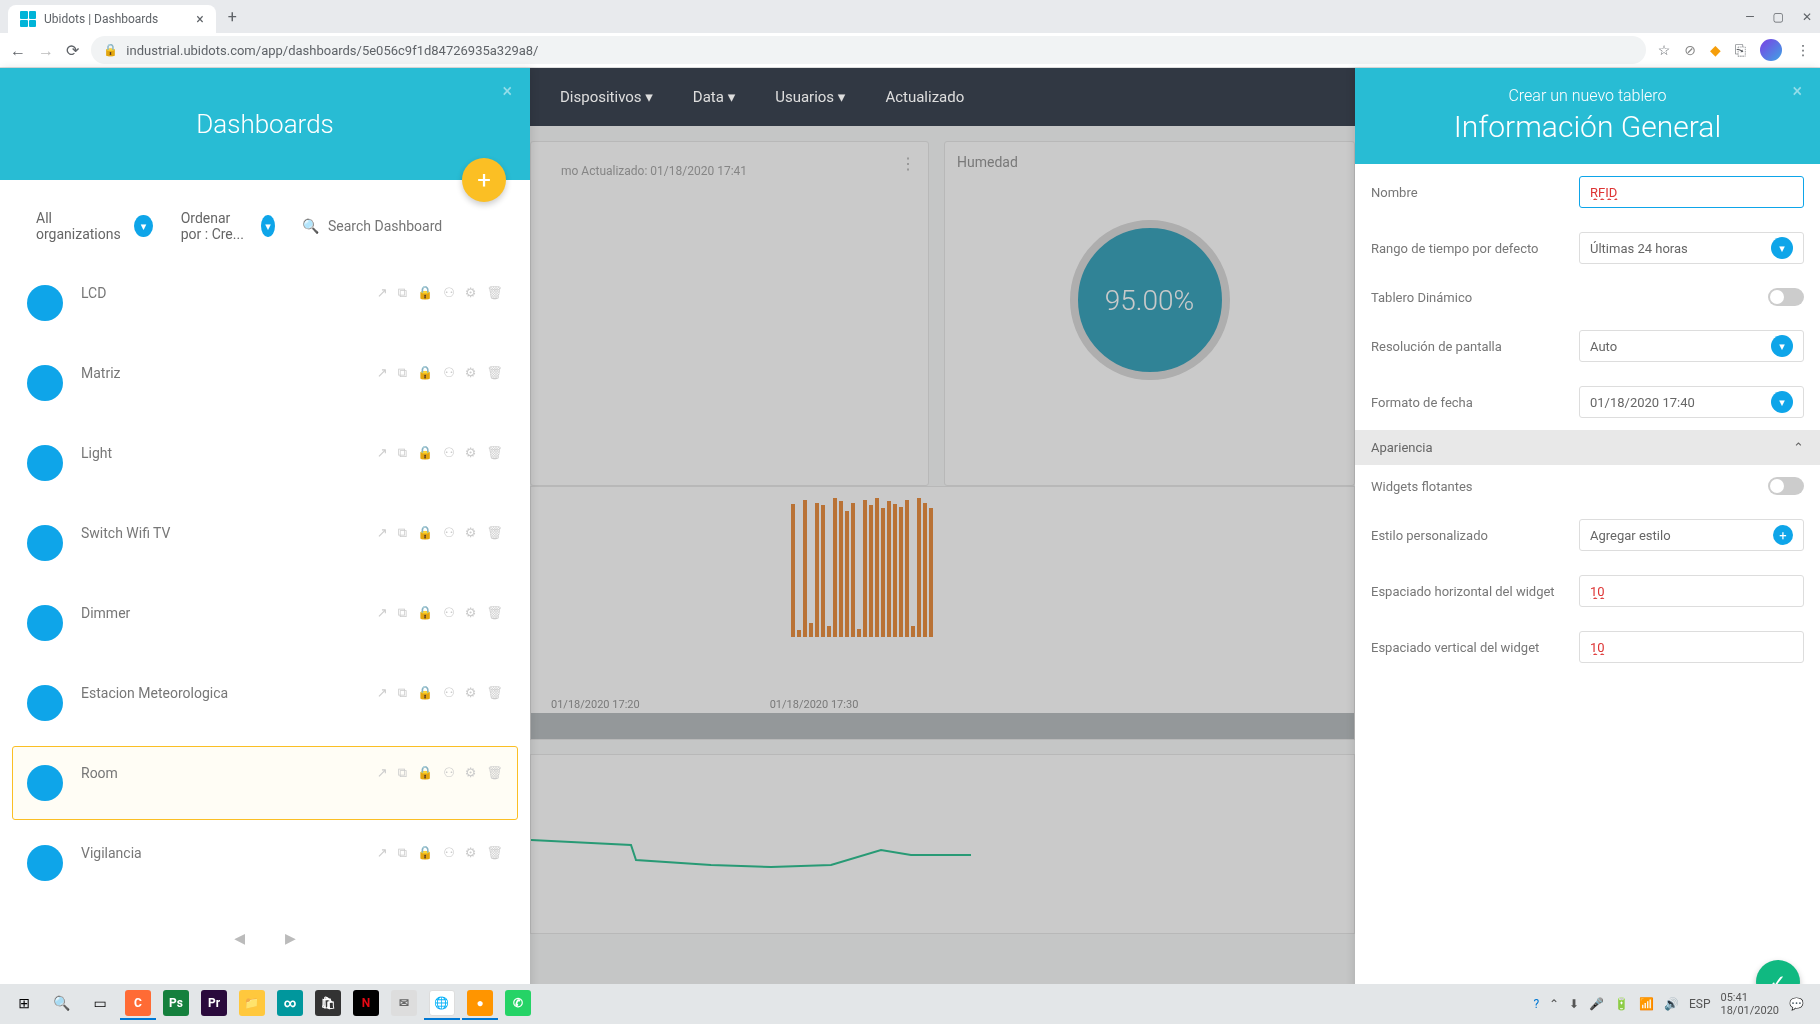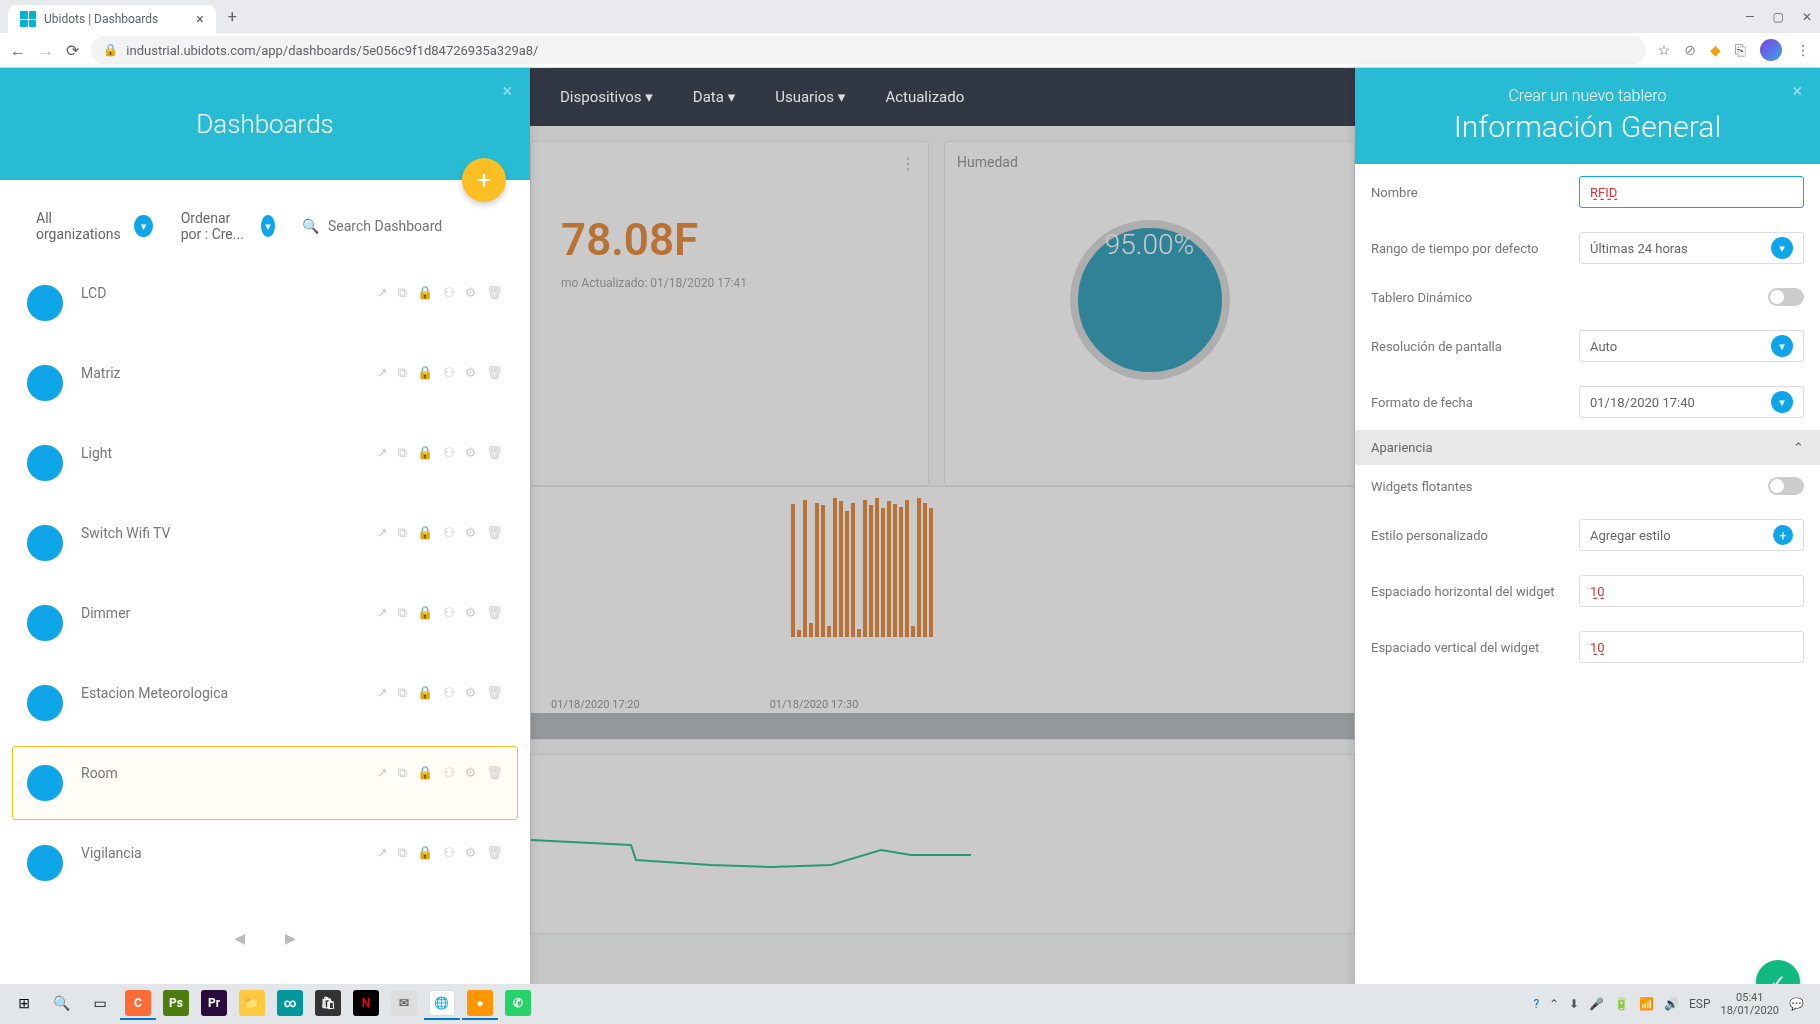--- a/index.html
+++ b/index.html
@@ -33,21 +33,21 @@
     
     
     .mid-content { position: absolute; top: 58px; left: 530px; right: 465px; bottom: 0; background: #f8f9fa; filter: brightness(0.9); }
     .widgets-row { display: flex; gap: 15px; padding: 15px 0 0 0; height: 360px; }
     .widget { flex: 1; background: #fff; border: 1px solid #e5e5e5; border-radius: 3px; padding: 12px; position: relative; }
     .widget-title { color: #888; font-size: 14px; margin-bottom: 20px; }
     .widget-menu-dots { position: absolute; top: 12px; right: 12px; color: #aaa; cursor: pointer; }
     .big-temp { color: #e67e22; font-size: 44px; font-weight: 600; margin-top: 60px; }
     .updated-text { color: #999; font-size: 12px; margin-top: 10px; }
     .gauge-container { display:flex; justify-content:center; align-items:center; height: 220px; }
-    .gauge { width: 160px; height: 160px; border-radius: 50%; background: #1b96b3; border: 8px solid #d5d5d5; display:flex; justify-content:center; color:#fff; font-size: 28px; font-weight:300; }
+    .gauge { width: 160px; height: 160px; border-radius: 50%; background: #1b96b3; border: 8px solid #d5d5d5; display:flex; align-items:center; justify-content:center; color:#fff; font-size: 28px; font-weight:300; }
     .chart-area { background:#fff; border:1px solid #e5e5e5; margin-top:0; height: 254px; position:relative; }
     .orange-bars { position:absolute; top:10px; left:260px; right:0; height:140px; display:flex; align-items:flex-end; gap:2px; }
     .orange-bars span { width:4px; background:#e67e22; }
     .x-labels { position:absolute; bottom:28px; left:0; right:0; display:flex; font-size:11px; color:#888; }
     .x-axis-label { position:absolute; bottom:10px; left:50%; transform:translateX(-50%); font-size:11px; color:#888; }
     .scrubber { position:absolute; bottom:0; left:0; right:0; height:26px; background:#b0b5b9; }
     .line-chart { background:#fff; border:1px solid #e5e5e5; margin-top:14px; height:180px; position:relative; }
     .line-path { position:absolute; top:40px; left:0; right:0; height:100px;}
     
     
@@ -97,21 +97,21 @@
     
     
     .dim-overlay { position:absolute; top:0; left:530px; right:465px; bottom:0; background:rgba(120,120,120,0.25); pointer-events:none; }
     
     
     .taskbar { position:absolute; bottom:0; left:0; right:0; height:40px; background:#e3e6e8; display:flex; align-items:center; padding:0 6px; gap:2px; }
     .task-icon { width:36px; height:32px; display:flex; align-items:center; justify-content:center; font-size:14px; border-bottom:2px solid transparent; cursor:pointer;}
     .task-icon.active { border-bottom-color:#0078d4; }
     .task-sq { width:26px; height:26px; border-radius:3px; display:flex; align-items:center; justify-content:center; font-size:12px; color:#fff; font-weight:bold;}
     .sys-tray { margin-left:auto; display:flex; align-items:center; gap:10px; font-size:12px; color:#555; padding-right:10px;}
-    .sys-clock { text-align:center; line-height:1.2; font-size:11px;}
+    .sys-clock { text-align:left; line-height:1.2; font-size:11px;}
   </style>
 </head>
 <body>
 
 <div class="browser-top">
   <div class="tab">
     <div class="tab-favicon">
         <span></span>
         <span></span>
         <span></span>
@@ -153,21 +153,20 @@
     <span class="dark-nav-item"><span>Data</span> ▾</span>
     <span class="dark-nav-item"><span>Usuarios</span> ▾</span>
     <span class="dark-nav-item">Actualizado</span>
   </div>
 
   <div class="mid-content">
     <div class="widgets-row">
       <div class="widget" style="padding-left:0">
         <span class="widget-menu-dots">⋮</span>
         <div style="padding-left:30px">
-        <div class="big-temp">78.08F</div>
         <div class="updated-text">mo Actualizado: 01/18/2020 17:41</div>
         </div>
       </div>
       <div class="widget">
         <div class="widget-title">Humedad</div>
         <div class="gauge-container">
           <div class="gauge">
             <span>95.00%</span>
           </div>
         </div>
@@ -414,21 +413,21 @@
   </div>
 
   <div class="taskbar">
     <div class="task-icon">⊞</div>
     <div class="task-icon">🔍</div>
     <div class="task-icon">▭</div>
     <div class="task-icon active">
         <div class="task-sq" style="background:#ff6b35">C</div>
       </div>
     <div class="task-icon">
-        <div class="task-sq" style="background:#4d7c0f">Ps</div>
+        <div class="task-sq" style="background:#15803d">Ps</div>
       </div>
     <div class="task-icon">
         <div class="task-sq" style="background:#2a0a3c">Pr</div>
       </div>
     <div class="task-icon">
         <div class="task-sq" style="background:#ffc83d">📁</div>
       </div>
     <div class="task-icon">
         <div class="task-sq" style="background:#00979d">∞</div>
       </div>

